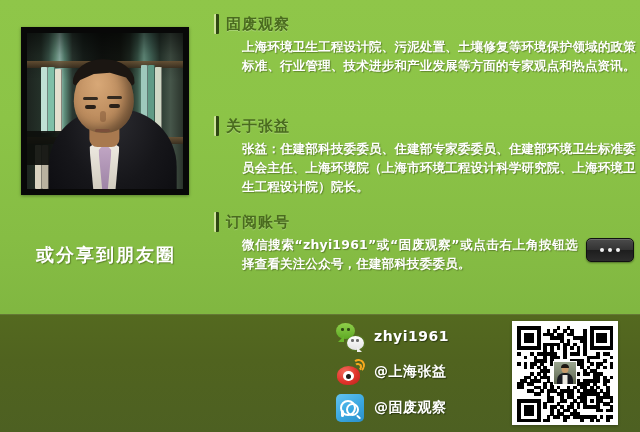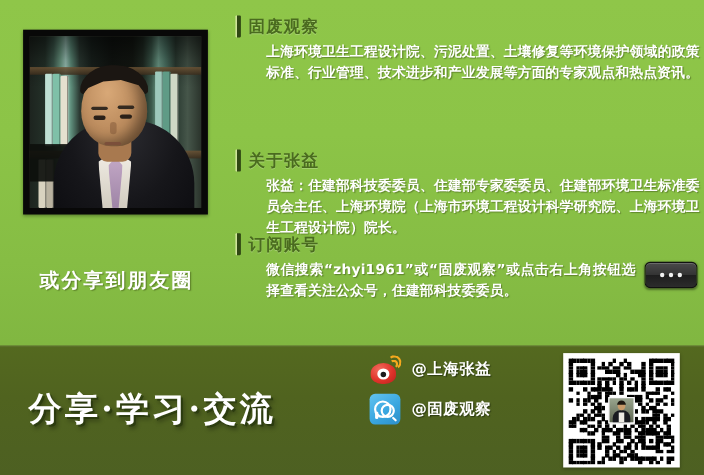--- a/index.html
+++ b/index.html
@@ -197,21 +197,21 @@
     padding-right: 4px;
     font-size: 12.5px;
     font-weight: 700;
     line-height: 19px;
     color: #ffffff;
     text-shadow: 1px 1px 1px rgba(62,84,24,0.55);
     letter-spacing: 0.2px;
     text-align: justify;
   }
   #sec-1 { top: 14px; }
-  #sec-2 { top: 136px; }
+  #sec-2 { top: 116px; }
   #sec-3 { top: 212px; }
   #sec-3 .sec-body { padding-right: 62px; }
 
   #more-button {
     position: absolute;
     right: 6px; top: 26px;
     width: 46px; height: 22px;
     border-radius: 5px;
     background: linear-gradient(180deg, #4b4b4b 0%, #343434 48%, #1e1e1e 52%, #2c2c2c 100%);
     border: 1px solid #111;
@@ -448,24 +448,34 @@
       </div>
       <div class="sec-body">微信搜索“zhyi1961”或“固废观察”或点击右上角按钮选择查看关注公众号，住建部科技委委员。</div>
       <div id="more-button">
         <span class="dot"></span>
         <span class="dot"></span>
         <span class="dot"></span>
       </div>
     </div>
   </div>
 
-  <div id="slogan">分享·学习·交流</div>
 
   <div id="social-list">
 
+    <div class="social-row">
+      <span class="social-icon ic-wechat">
+        <span class="bub-a"></span>
+        <span class="d" style="left:5px;top:6px;"></span>
+        <span class="d" style="left:11px;top:6px;"></span>
+        <span class="bub-b"></span>
+        <span class="d w" style="right:10px;bottom:8px;"></span>
+        <span class="d w" style="right:5px;bottom:8px;"></span>
+      </span>
+      <span class="social-label">zhyi1961</span>
+    </div>
 
     <div class="social-row">
       <span class="social-icon ic-weibo">
         <span class="wave w1"></span>
         <span class="wave w2"></span>
         <span class="eye-o"></span>
         <span class="eye-i"></span>
         <span class="pupil"></span>
       </span>
       <span class="social-label">@上海张益</span>

